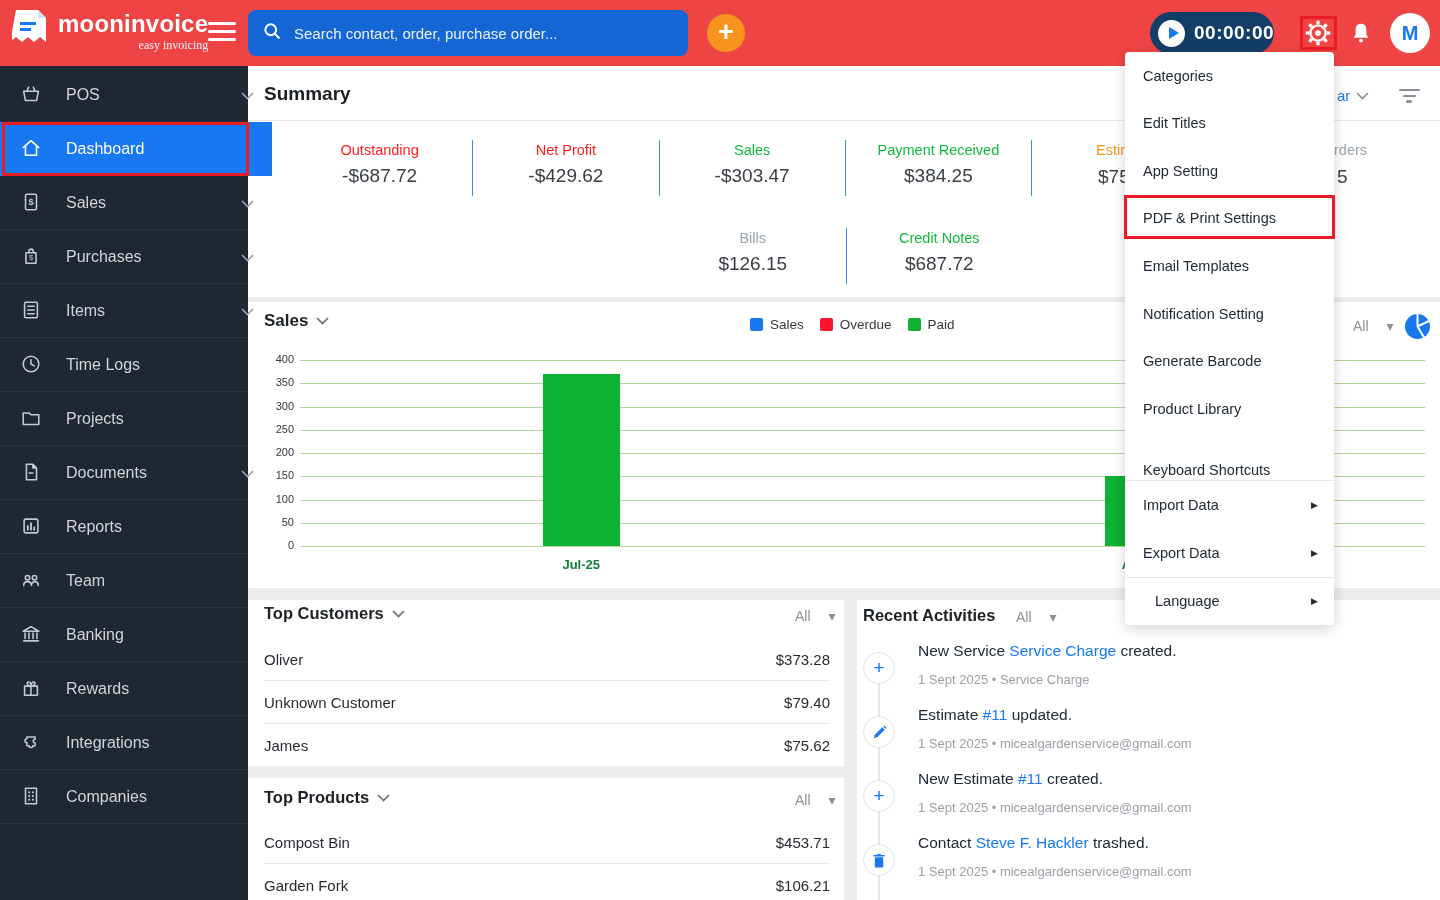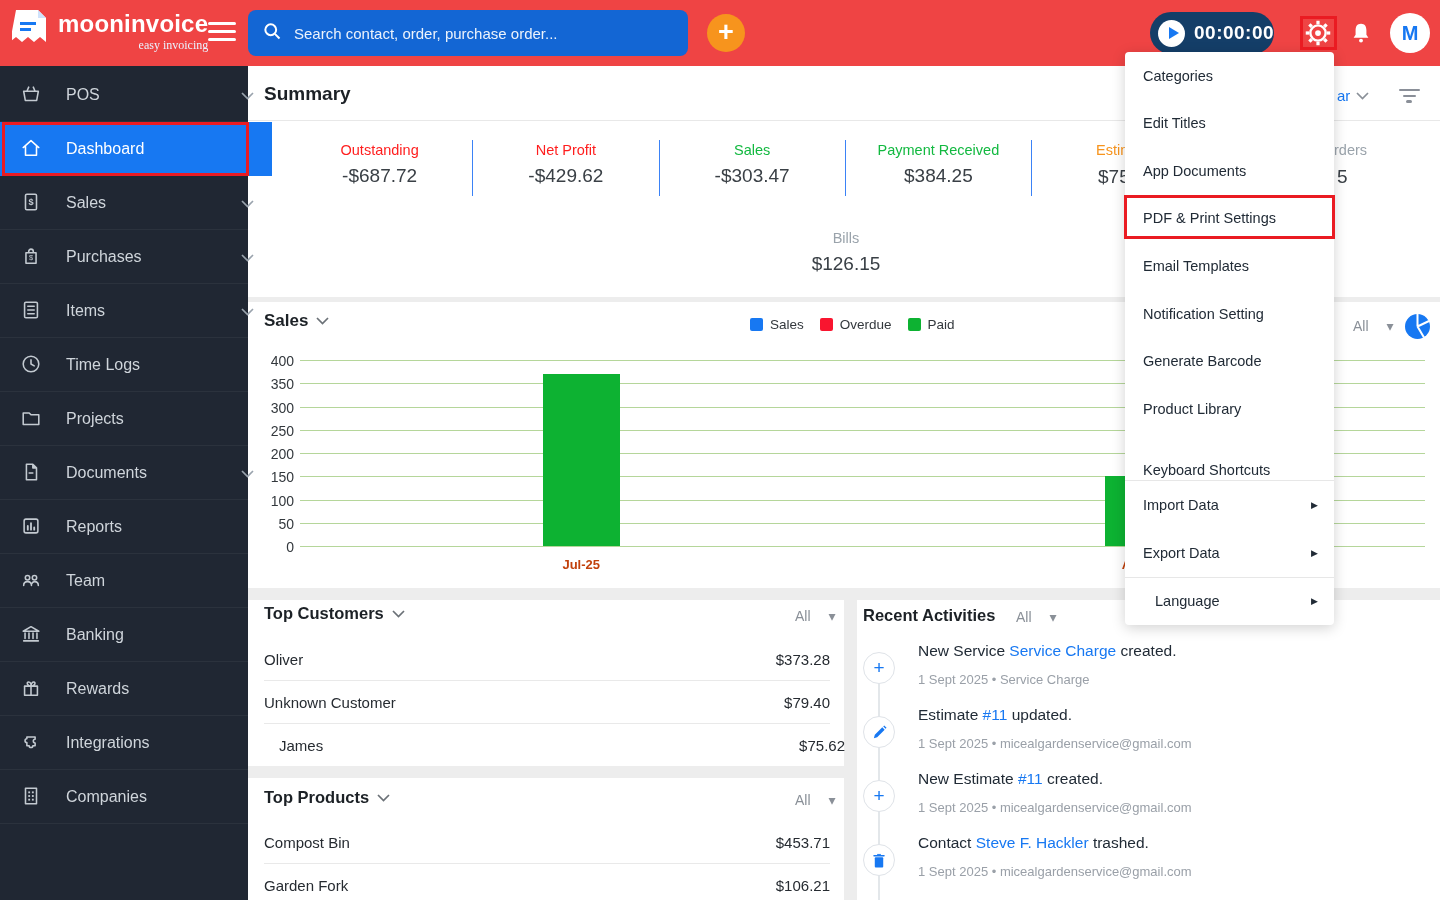--- a/index.html
+++ b/index.html
@@ -55,23 +55,23 @@
 
   
   .chart-title{position:absolute;left:264px;top:311px;font-size:17px;font-weight:bold;color:#1c2126;display:flex;align-items:center;gap:8px;cursor:pointer;}
   .legend{position:absolute;left:750px;top:317px;display:flex;gap:16px;align-items:center;}
   .legend-item{display:flex;align-items:center;gap:7px;font-size:13.5px;color:#33383d;}
   .legend-swatch{width:13px;height:13px;border-radius:2px;}
   .mini-select{font-size:14px;color:#8a9098;display:flex;align-items:center;gap:18px;cursor:pointer;}
   .chart-all{position:absolute;left:1353px;top:318px;}
   .pie-btn{position:absolute;left:1404px;top:313px;width:27px;height:27px;cursor:pointer;}
   .gridline{position:absolute;height:1px;background:#b5d69a;}
-  .ytick{position:absolute;width:44px;text-align:right;font-size:14px;color:#33383d;}
+  .ytick{position:absolute;width:44px;text-align:right;font-size:11px;color:#33383d;}
   .bar{position:absolute;}
-  .xtick{position:absolute;font-size:13px;font-weight:bold;color:#c2410c;text-align:center;}
+  .xtick{position:absolute;font-size:13px;font-weight:bold;color:#15803d;text-align:center;}
 
   
   .card-header{position:absolute;font-size:16.5px;font-weight:bold;color:#1c2126;display:flex;align-items:center;gap:8px;}
   .list-row{position:absolute;left:264px;width:566px;height:43px;display:flex;align-items:center;justify-content:space-between;border-bottom:1px solid #e9e9e9;cursor:pointer;}
   .list-row .n,.list-row .v{font-size:15px;color:#262b31;}
 
   
   .act-item{position:absolute;left:863px;width:565px;height:64px;}
   .act-circle{position:absolute;left:0;top:10px;width:32px;height:32px;border-radius:50%;border:1.5px solid #dfe3e8;background:#fff;display:flex;align-items:center;justify-content:center;color:#1778f2;z-index:2;}
   .act-title{position:absolute;left:55px;top:0;font-size:15.5px;color:#212b36;}
@@ -311,20 +311,24 @@
   <div id="sum-frags">
       <span class="frag sum-label c-orange" style="left:1096px;top:142px;">Estin</span>
       <span class="frag sum-value" style="left:1098px;top:166px;">$75</span>
       <span class="frag sum-label c-grey" style="left:1334px;top:142px;">rders</span>
       <span class="frag sum-value" style="left:1337px;top:166px;">5</span>
     </div>
   <div class="sum-row2" id="sum-row2">
       <div class="sum-col">
         <div class="sum-label c-grey">Bills</div>
         <div class="sum-value">$126.15</div>
+      </div>
+      <div class="sum-col">
+        <div class="sum-label c-green">Credit Notes</div>
+        <div class="sum-value">$687.72</div>
       </div>
     </div>
 
   <div class="gap-strip" style="left:248px;top:297px;width:1192px;height:5px;"></div>
 
   <div class="chart-title">
     <span>Sales</span>
     <svg width="13" height="8" viewBox="0 0 13 8" fill="none" stroke="#6b7177" stroke-width="1.7">
         <polyline points="1,1 6.5,6.5 12,1"></polyline>
       </svg>
@@ -385,21 +389,21 @@
     </div>
   <div id="cust-rows">
       <div class="list-row" style="top: 638px;">
         <span class="n">Oliver</span>
         <span class="v">$373.28</span>
       </div>
       <div class="list-row" style="top: 681px;">
         <span class="n">Unknown Customer</span>
         <span class="v">$79.40</span>
       </div>
-      <div class="list-row" style="top: 724px; border-bottom: none; margin-left: 15px;">
+      <div class="list-row" style="top: 724px; border-bottom: none;">
         <span class="n">James</span>
         <span class="v">$75.62</span>
       </div>
     </div>
 
   <div class="card-header" style="left:264px;top:788px;position:absolute;">
     <span>Top Products</span>
     <svg width="13" height="8" viewBox="0 0 13 8" fill="none" stroke="#6b7177" stroke-width="1.7">
         <polyline points="1,1 6.5,6.5 12,1"></polyline>
       </svg>
@@ -465,21 +469,21 @@
     </div>
 
   <div class="menu" id="settings-menu" style="height: 573.2px;">
       <div class="menu-item" style="top: 0px;">
         <span class="grow">Categories</span>
       </div>
       <div class="menu-item" style="top: 47.6px;">
         <span class="grow">Edit Titles</span>
       </div>
       <div class="menu-item" style="top: 95.2px;">
-        <span class="grow">App Documents</span>
+        <span class="grow">App Setting</span>
       </div>
       <div class="menu-item" style="top: 142.8px;">
         <span class="grow">PDF &amp; Print Settings</span>
       </div>
       <div class="menu-item" style="top: 190.4px;">
         <span class="grow">Email Templates</span>
       </div>
       <div class="menu-item" style="top: 238px;">
         <span class="grow">Notification Setting</span>
       </div>

